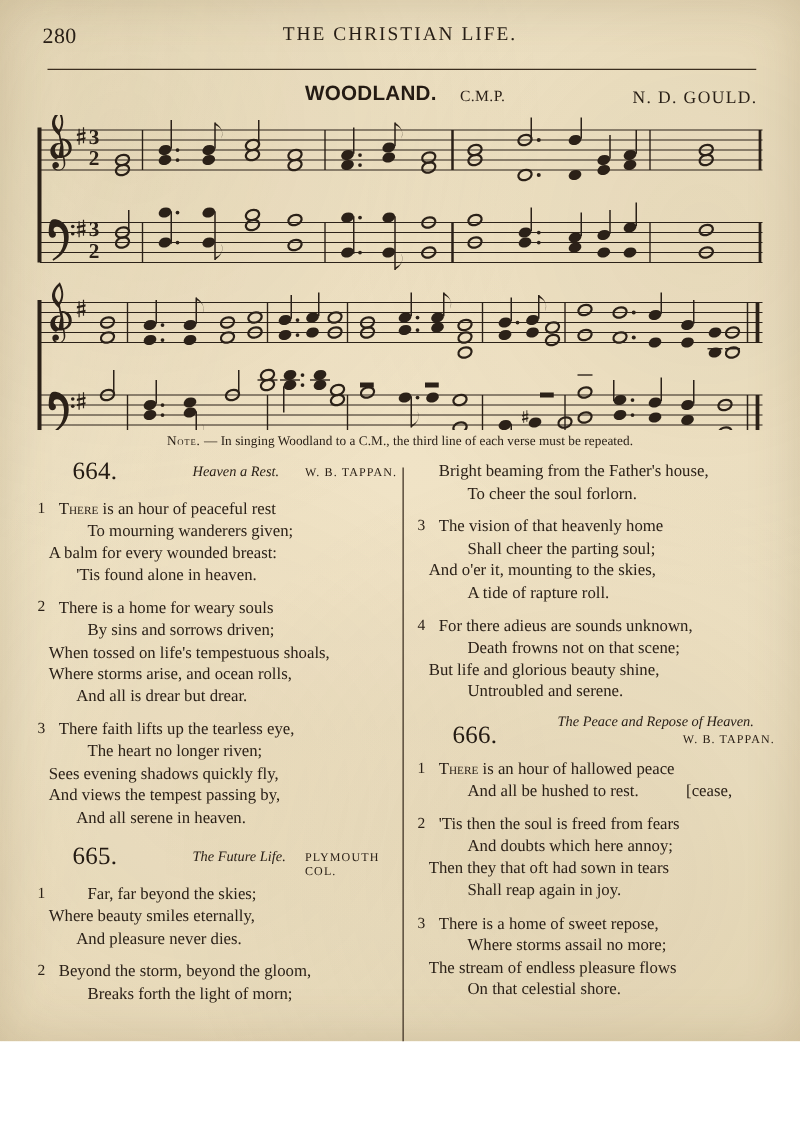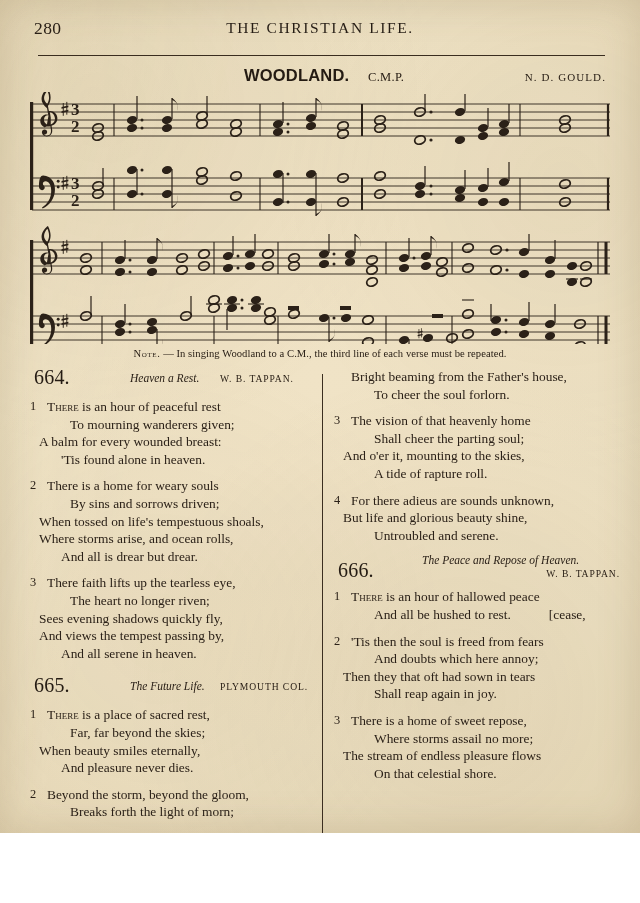--- a/index.html
+++ b/index.html
@@ -86,21 +86,21 @@
   #tune-meter {
     position: absolute;
     left: 368px; top: 4px;
     font-size: 12.5px;
     letter-spacing: .3px;
     color: #2a2017;
   }
   #composer {
     position: absolute;
     right: 34px; top: 5px;
-    font-size: 11px;
+    font-size: 14px;
     letter-spacing: 1.1px;
     color: #2a2017;
   }
   .sc { font-variant: small-caps; }
 
   
   #music { left: 28px; top: 92px; width: 584px; height: 252px; }
   #music svg { display: block; }
 
   
@@ -123,20 +123,21 @@
   .column { top: 368px; width: 288px; }
   #col-left  { left: 30px; }
   #col-right { left: 334px; }
 
   .hymn { margin-bottom: 6px; }
 
   
   .hymn-head {
     position: relative;
     height: 30px;
+    margin-left: 24px;
   }
   .hymn-num {
     position: absolute;
     left: 4px; top: -2px;
     font-size: 20px;
     letter-spacing: .2px;
     color: #241b13;
   }
   .hymn-topic {
     position: absolute;
@@ -665,23 +666,23 @@
           <div class="vline i3"><span class="vtext">And all serene in heaven.</span></div>
         </div>
       </div>
       <div class="hymn">
         <div class="hymn-head head-a wide">
           <span class="hymn-num">665.</span>
           <span class="hymn-topic">The Future Life.</span>
           <span class="hymn-author sc">PLYMOUTH COL.</span>
         </div>
         <div class="verse">
-          <div class="vline i0"><span class="vnum">1</span><span class="vtext"><span class="sc" style="font-size: 13.4px;">There</span> is a place of sacred rest,</span></div>
+          <div class="vline i0"><span class="vnum">1</span></div>
           <div class="vline i1"><span class="vtext">Far, far beyond the skies;</span></div>
-          <div class="vline i2"><span class="vtext">When beauty smiles eternally,</span></div>
+          <div class="vline i2"><span class="vtext">Where beauty smiles eternally,</span></div>
           <div class="vline i3"><span class="vtext">And pleasure never dies.</span></div>
         </div>
         <div class="verse">
           <div class="vline i0"><span class="vnum">2</span><span class="vtext">Beyond the storm, beyond the gloom,</span></div>
           <div class="vline i1"><span class="vtext">Breaks forth the light of morn;</span></div>
         </div>
       </div>
     </div>
 
   <div class="layer column" id="col-right">
@@ -690,20 +691,21 @@
         <div class="vline i1"><span class="vtext">To cheer the soul forlorn.</span></div>
       </div>
       <div class="verse">
         <div class="vline i0"><span class="vnum">3</span><span class="vtext">The vision of that heavenly home</span></div>
         <div class="vline i1"><span class="vtext">Shall cheer the parting soul;</span></div>
         <div class="vline i2"><span class="vtext">And o'er it, mounting to the skies,</span></div>
         <div class="vline i1"><span class="vtext">A tide of rapture roll.</span></div>
       </div>
       <div class="verse">
         <div class="vline i0"><span class="vnum">4</span><span class="vtext">For there adieus are sounds unknown,</span></div>
+        <div class="vline i1"><span class="vtext">Death frowns not on that scene;</span></div>
         <div class="vline i2"><span class="vtext">But life and glorious beauty shine,</span></div>
         <div class="vline i1"><span class="vtext">Untroubled and serene.</span></div>
       </div>
       <div class="hymn" style="margin-top: 10px;">
         <div class="hymn-head head-b">
           <span class="hymn-num">666.</span>
           <span class="hymn-topic">The Peace and Repose of Heaven.</span>
           <span class="hymn-author sc">W. B. TAPPAN.</span>
         </div>
         <div class="verse">

